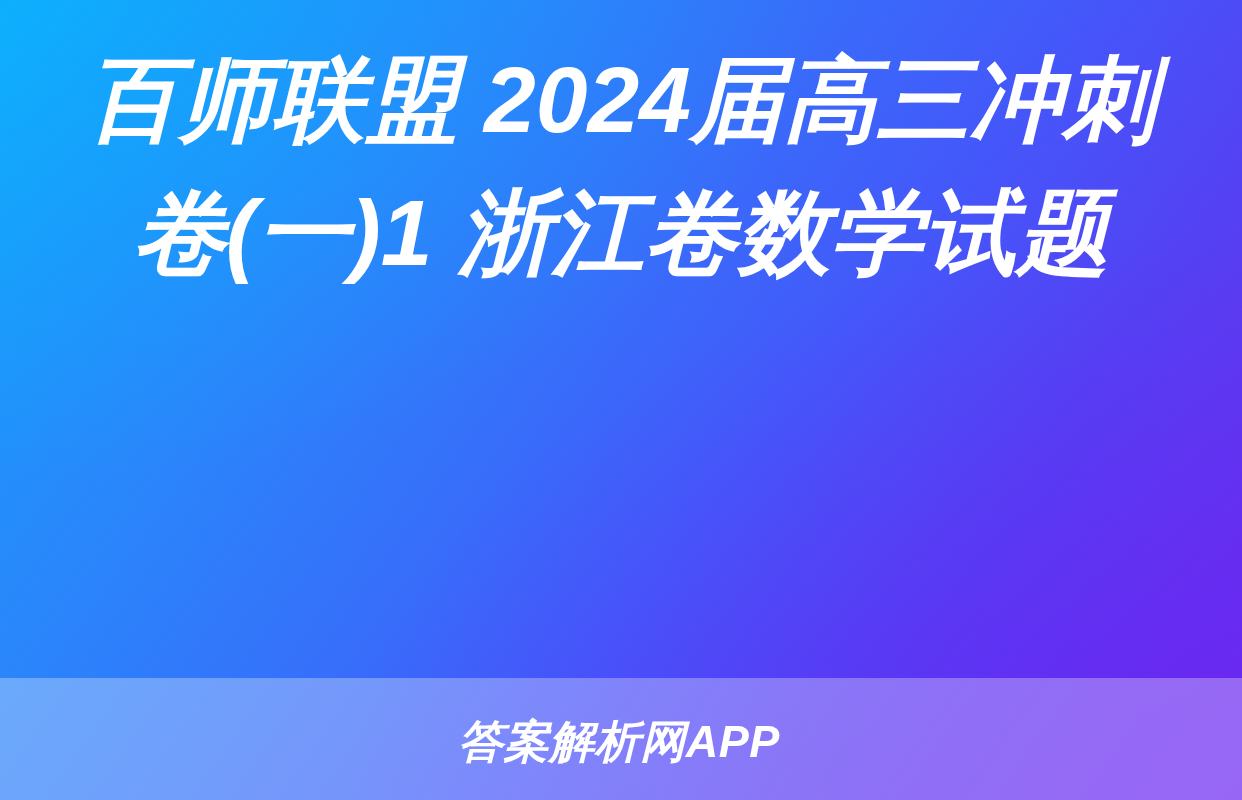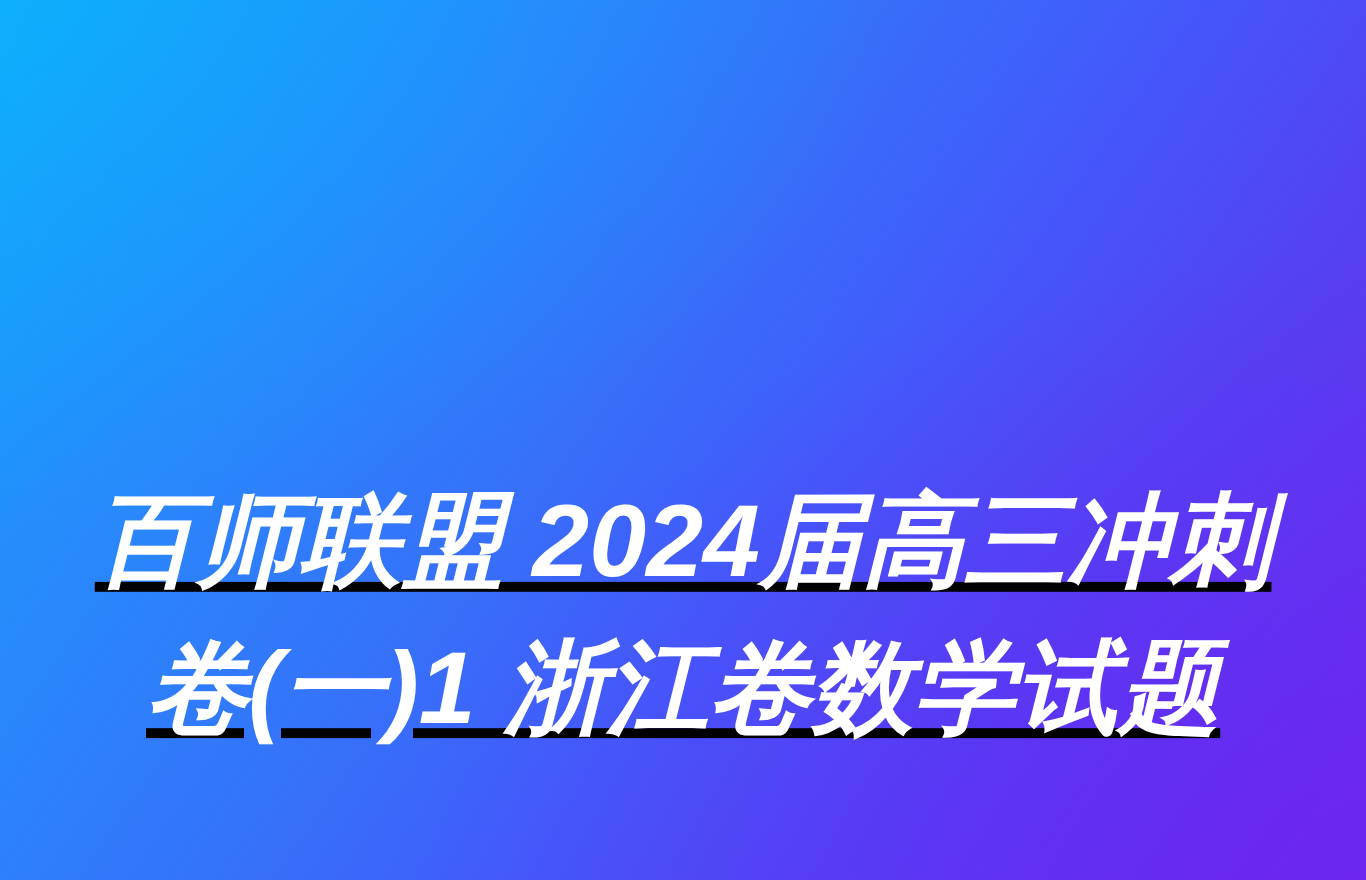--- a/index.html
+++ b/index.html
@@ -39,25 +39,24 @@
     pointer-events: none;
   }
 
   .title-area {
     position: absolute;
     left: 0;
     top: 0;
     width: 1242px;
     height: 678px;
     display: flex;
-    align-items: flex-end;
+    align-items: flex-start;
     justify-content: center;
     box-sizing: border-box;
-    padding: 4px 78px;
-    text-decoration: underline;
+    padding: 16px 78px;
   }
 
   .title {
     position: relative;
     width: 100%;
     color: #ffffff;
     font-size: 93px;
     line-height: 133px;
     font-weight: 700;
     font-style: italic;
@@ -92,14 +91,17 @@
 </style>
 </head>
 <body>
 
 <div class="card">
 
   <div class="title-area">
     <div class="title">百师联盟 2024届高三冲刺卷(一)1 浙江卷数学试题</div>
   </div>
 
+  <div class="footer-band">
+    <div class="footer-text">答案解析网APP</div>
+  </div>
 
 </div>
 
 </body></html>

